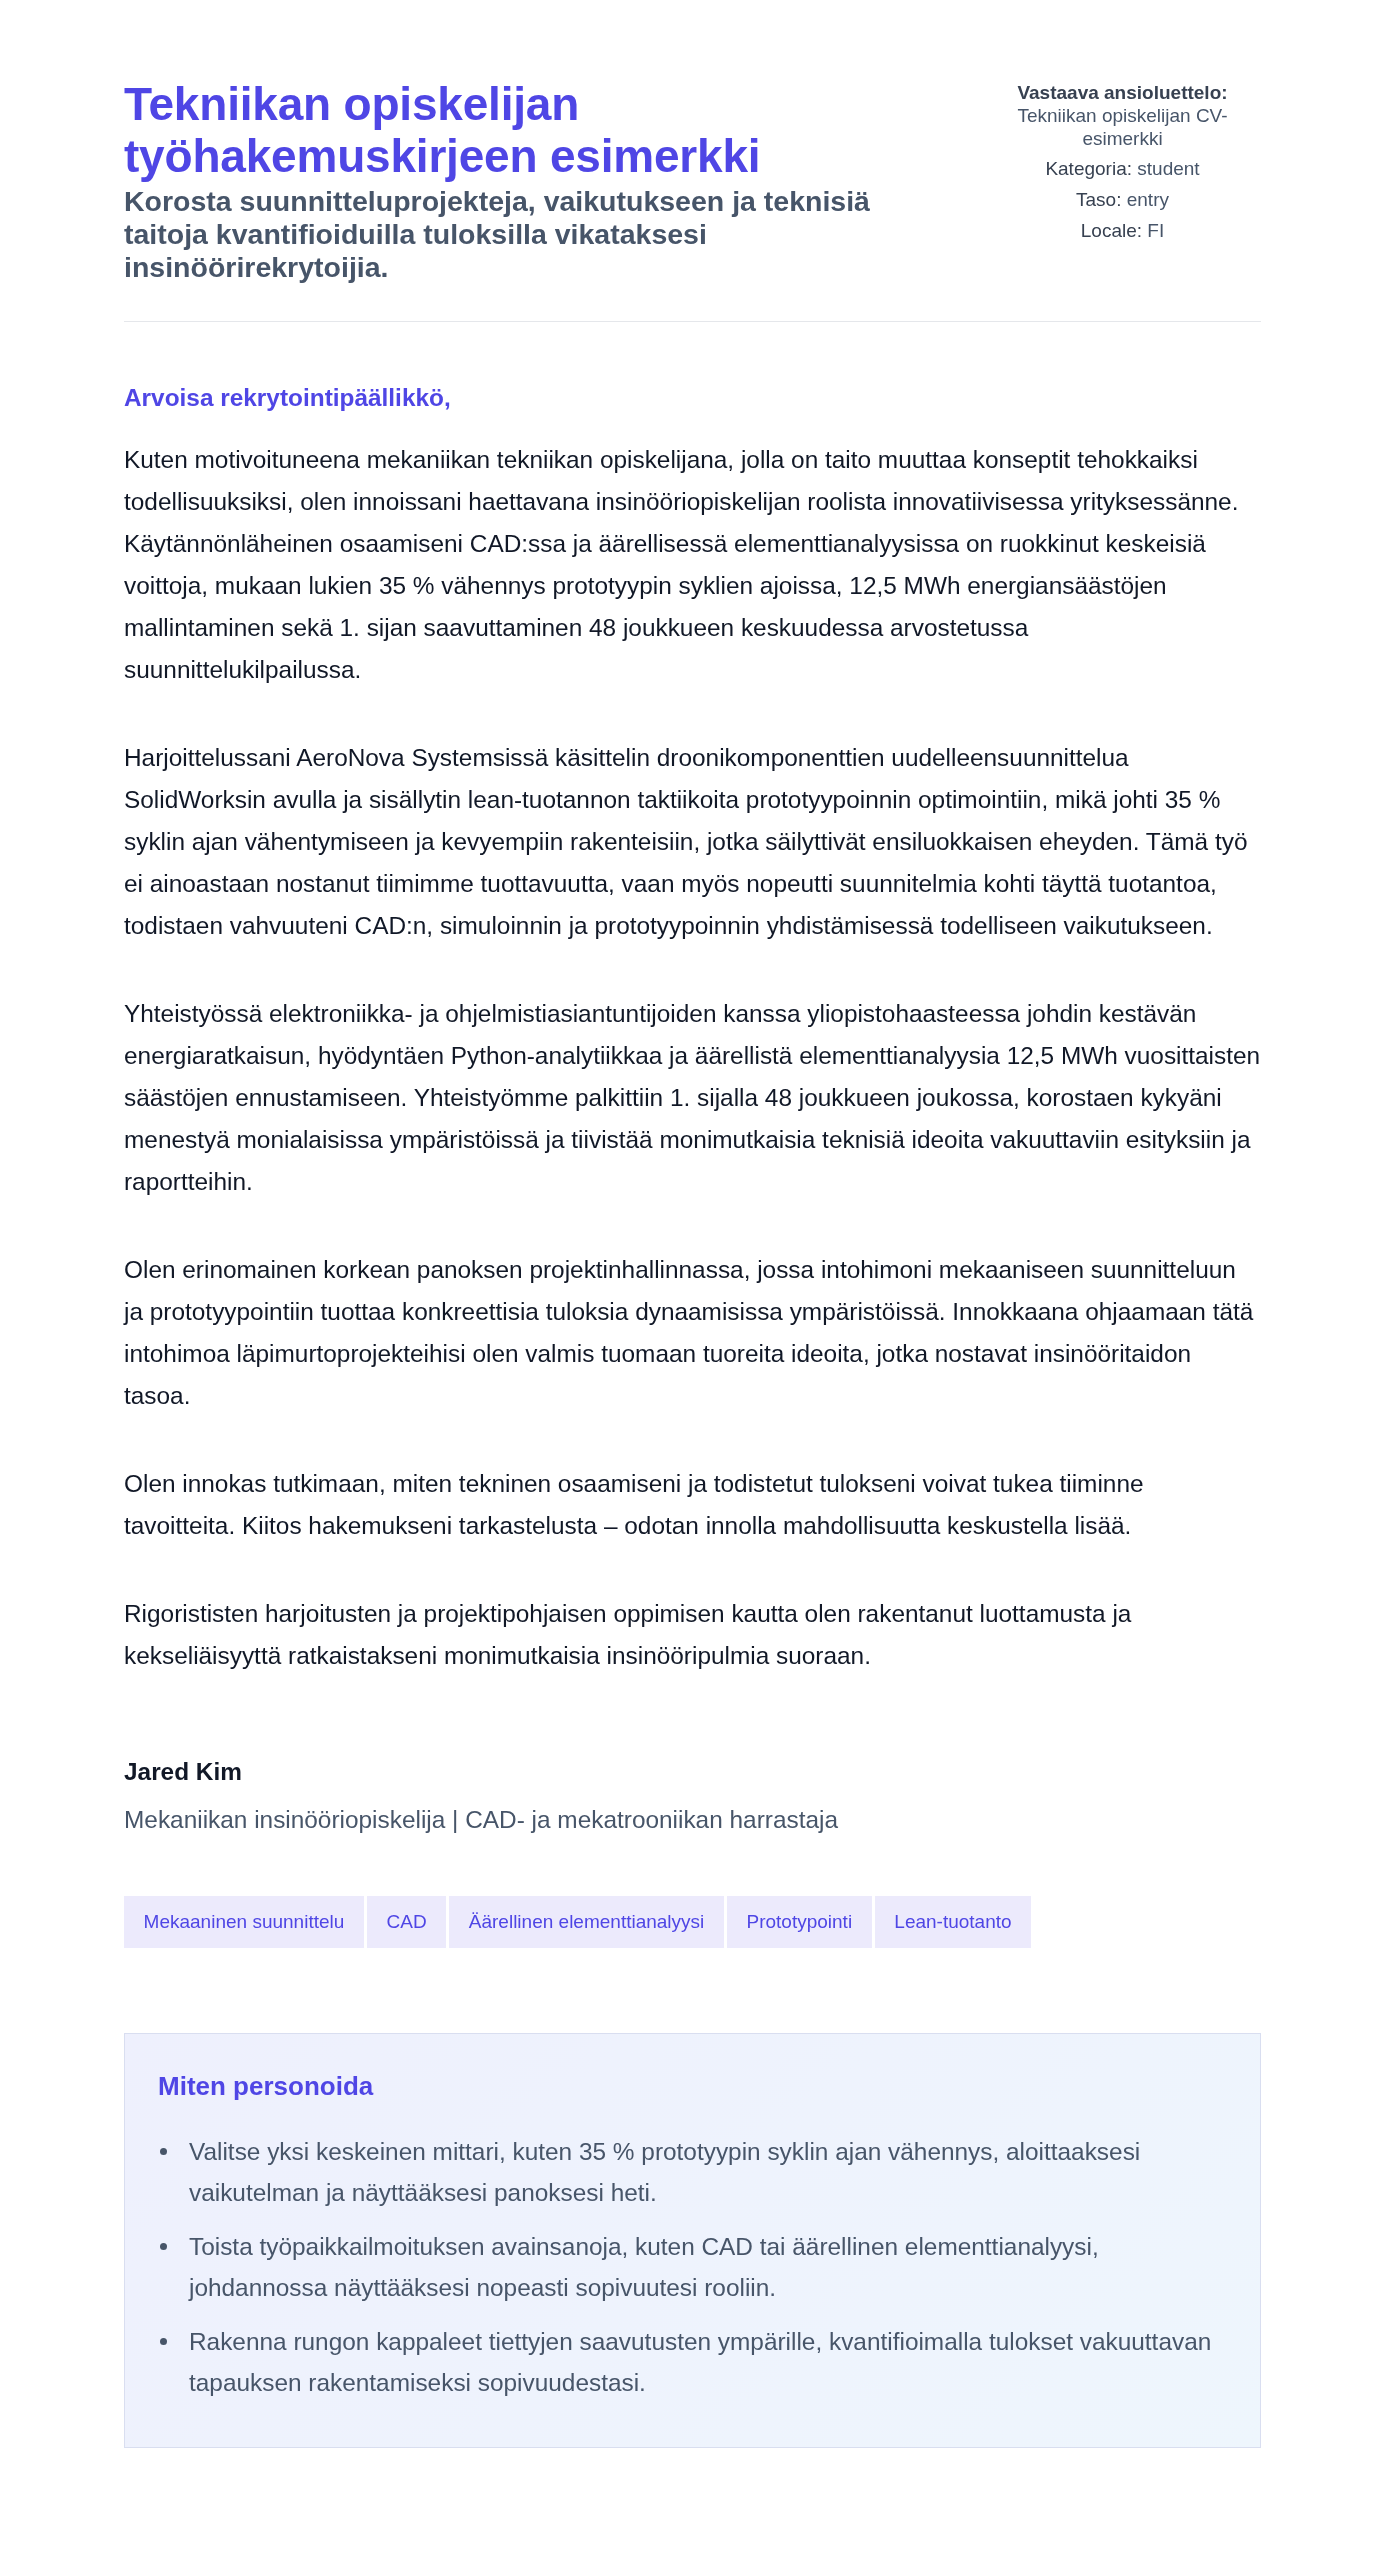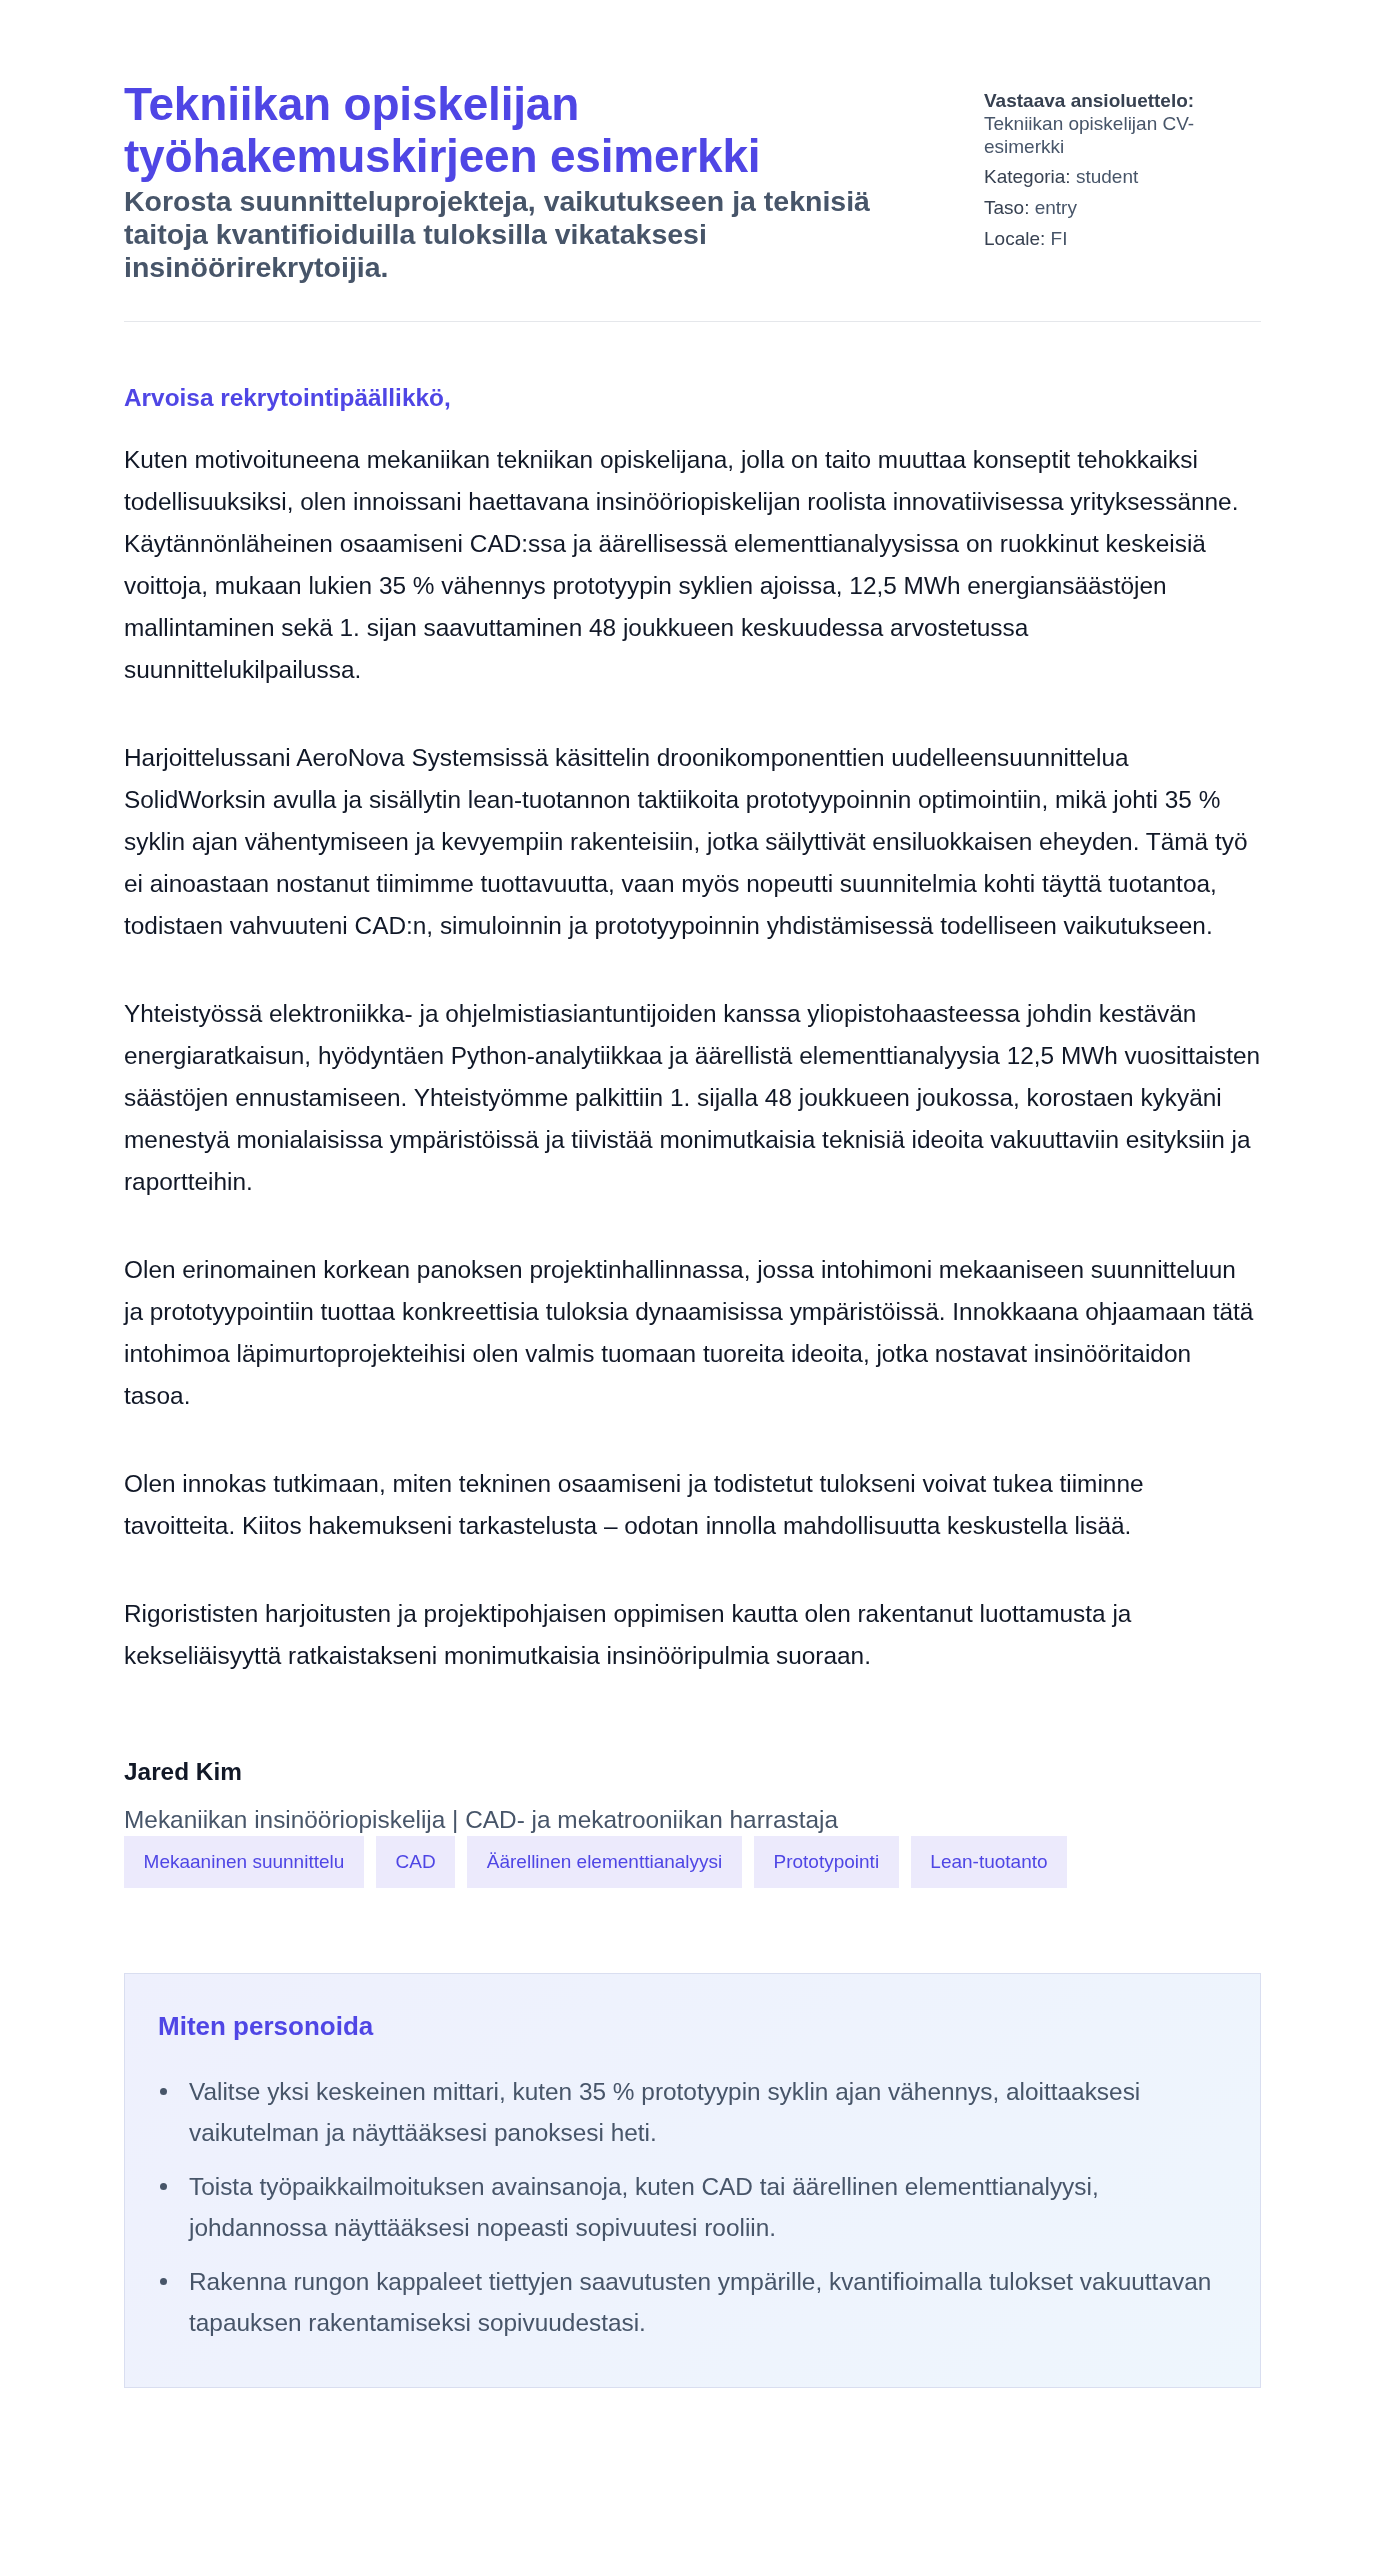--- a/index.html
+++ b/index.html
@@ -30,25 +30,25 @@
     }
     .subtitle {
       margin-top: 3.3px;
       font-size: 28.5px;
       line-height: 33px;
       font-weight: 700;
       color: #475569;
     }
     .meta {
       width: 277px;
-      text-align: left;
+      text-align: center;
       font-size: 19px;
       line-height: 23px;
       color: #475569;
-      margin-top: 11px;
+      margin-top: 3px;
     }
     .meta-row { margin-bottom: 8.1px; }
     .meta-row.first { margin-bottom: 6.5px; }
     .meta-label { font-weight: 400; color: #374151; }
     .meta-value { font-weight: 400; }
     .meta-block-label { display: block; font-weight: 700; color: #374151; }
 
     .salutation {
       margin-top: 59px;
       font-size: 24.4px;
@@ -77,23 +77,24 @@
       line-height: 33px;
     }
     .sig-role {
       margin-top: 15px;
       font-size: 24.4px;
       line-height: 33px;
       color: #475569;
     }
 
     .tags {
+      margin-top: 60px;
       display: flex;
       flex-wrap: wrap;
-      gap: 12px;
+      gap: 3px;
     }
     .tag {
       background: #eceafc;
       color: #4f46e5;
       font-size: 19px;
       line-height: 23px;
       padding: 14px 19.6px 15.5px 19.6px;
     }
 
     .tips {

